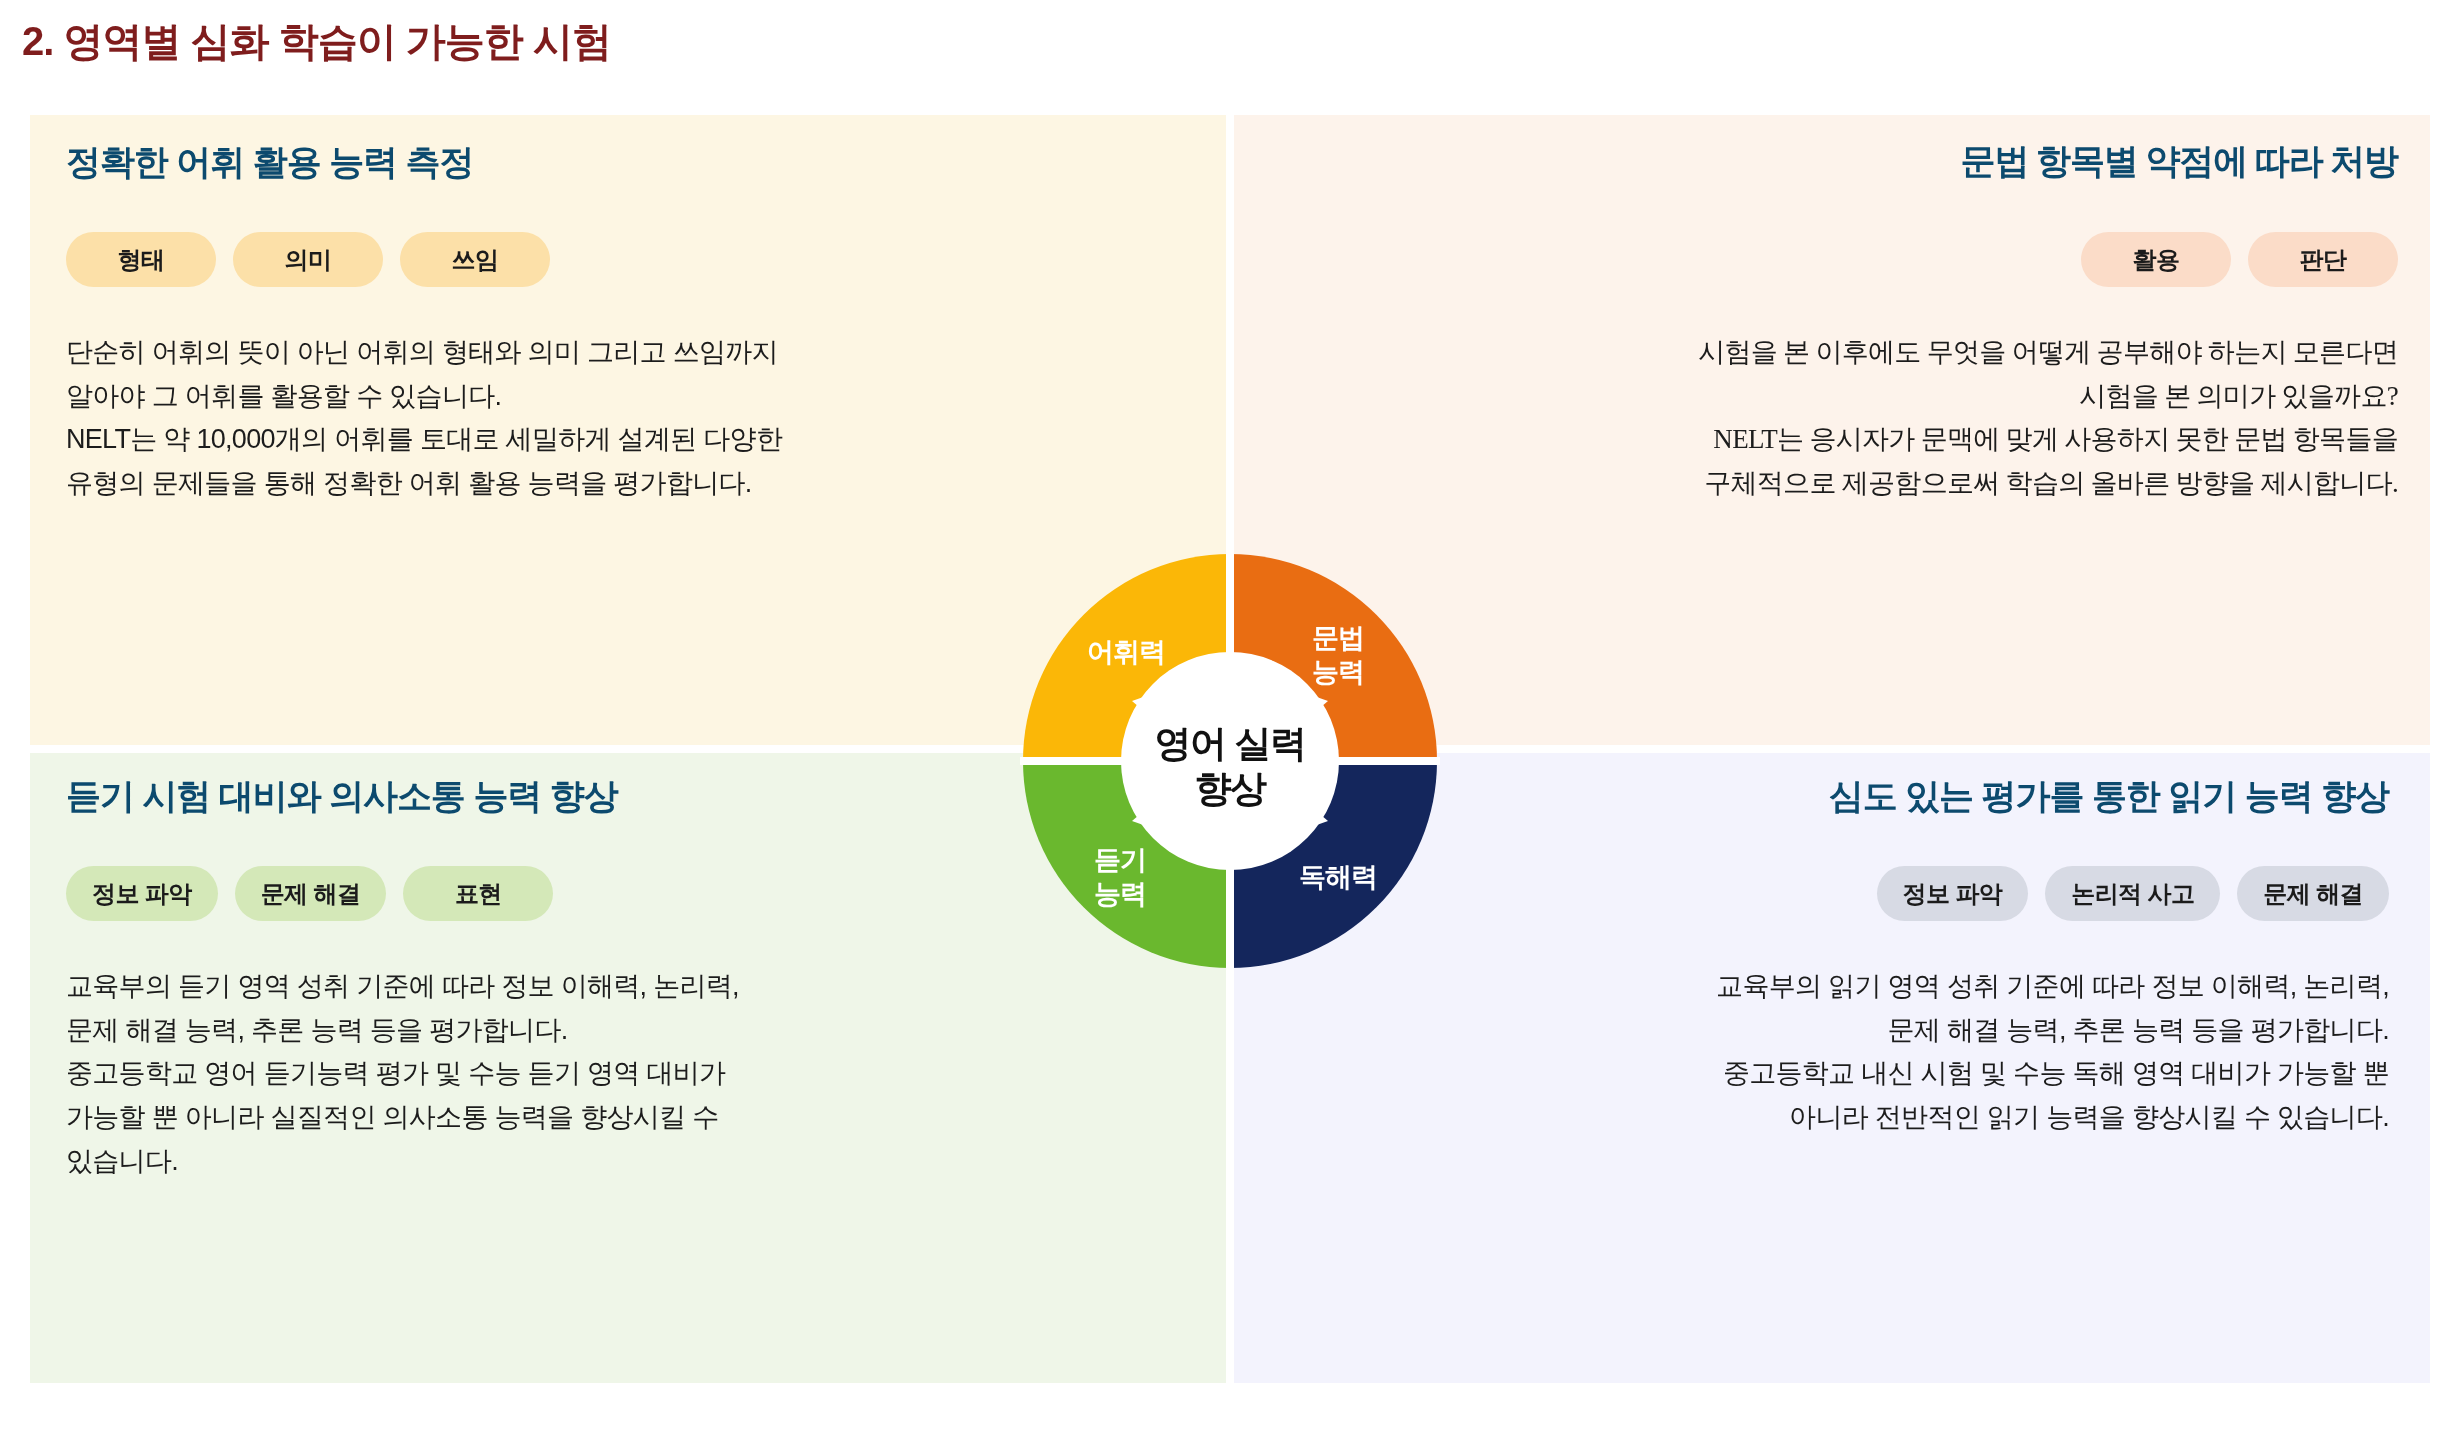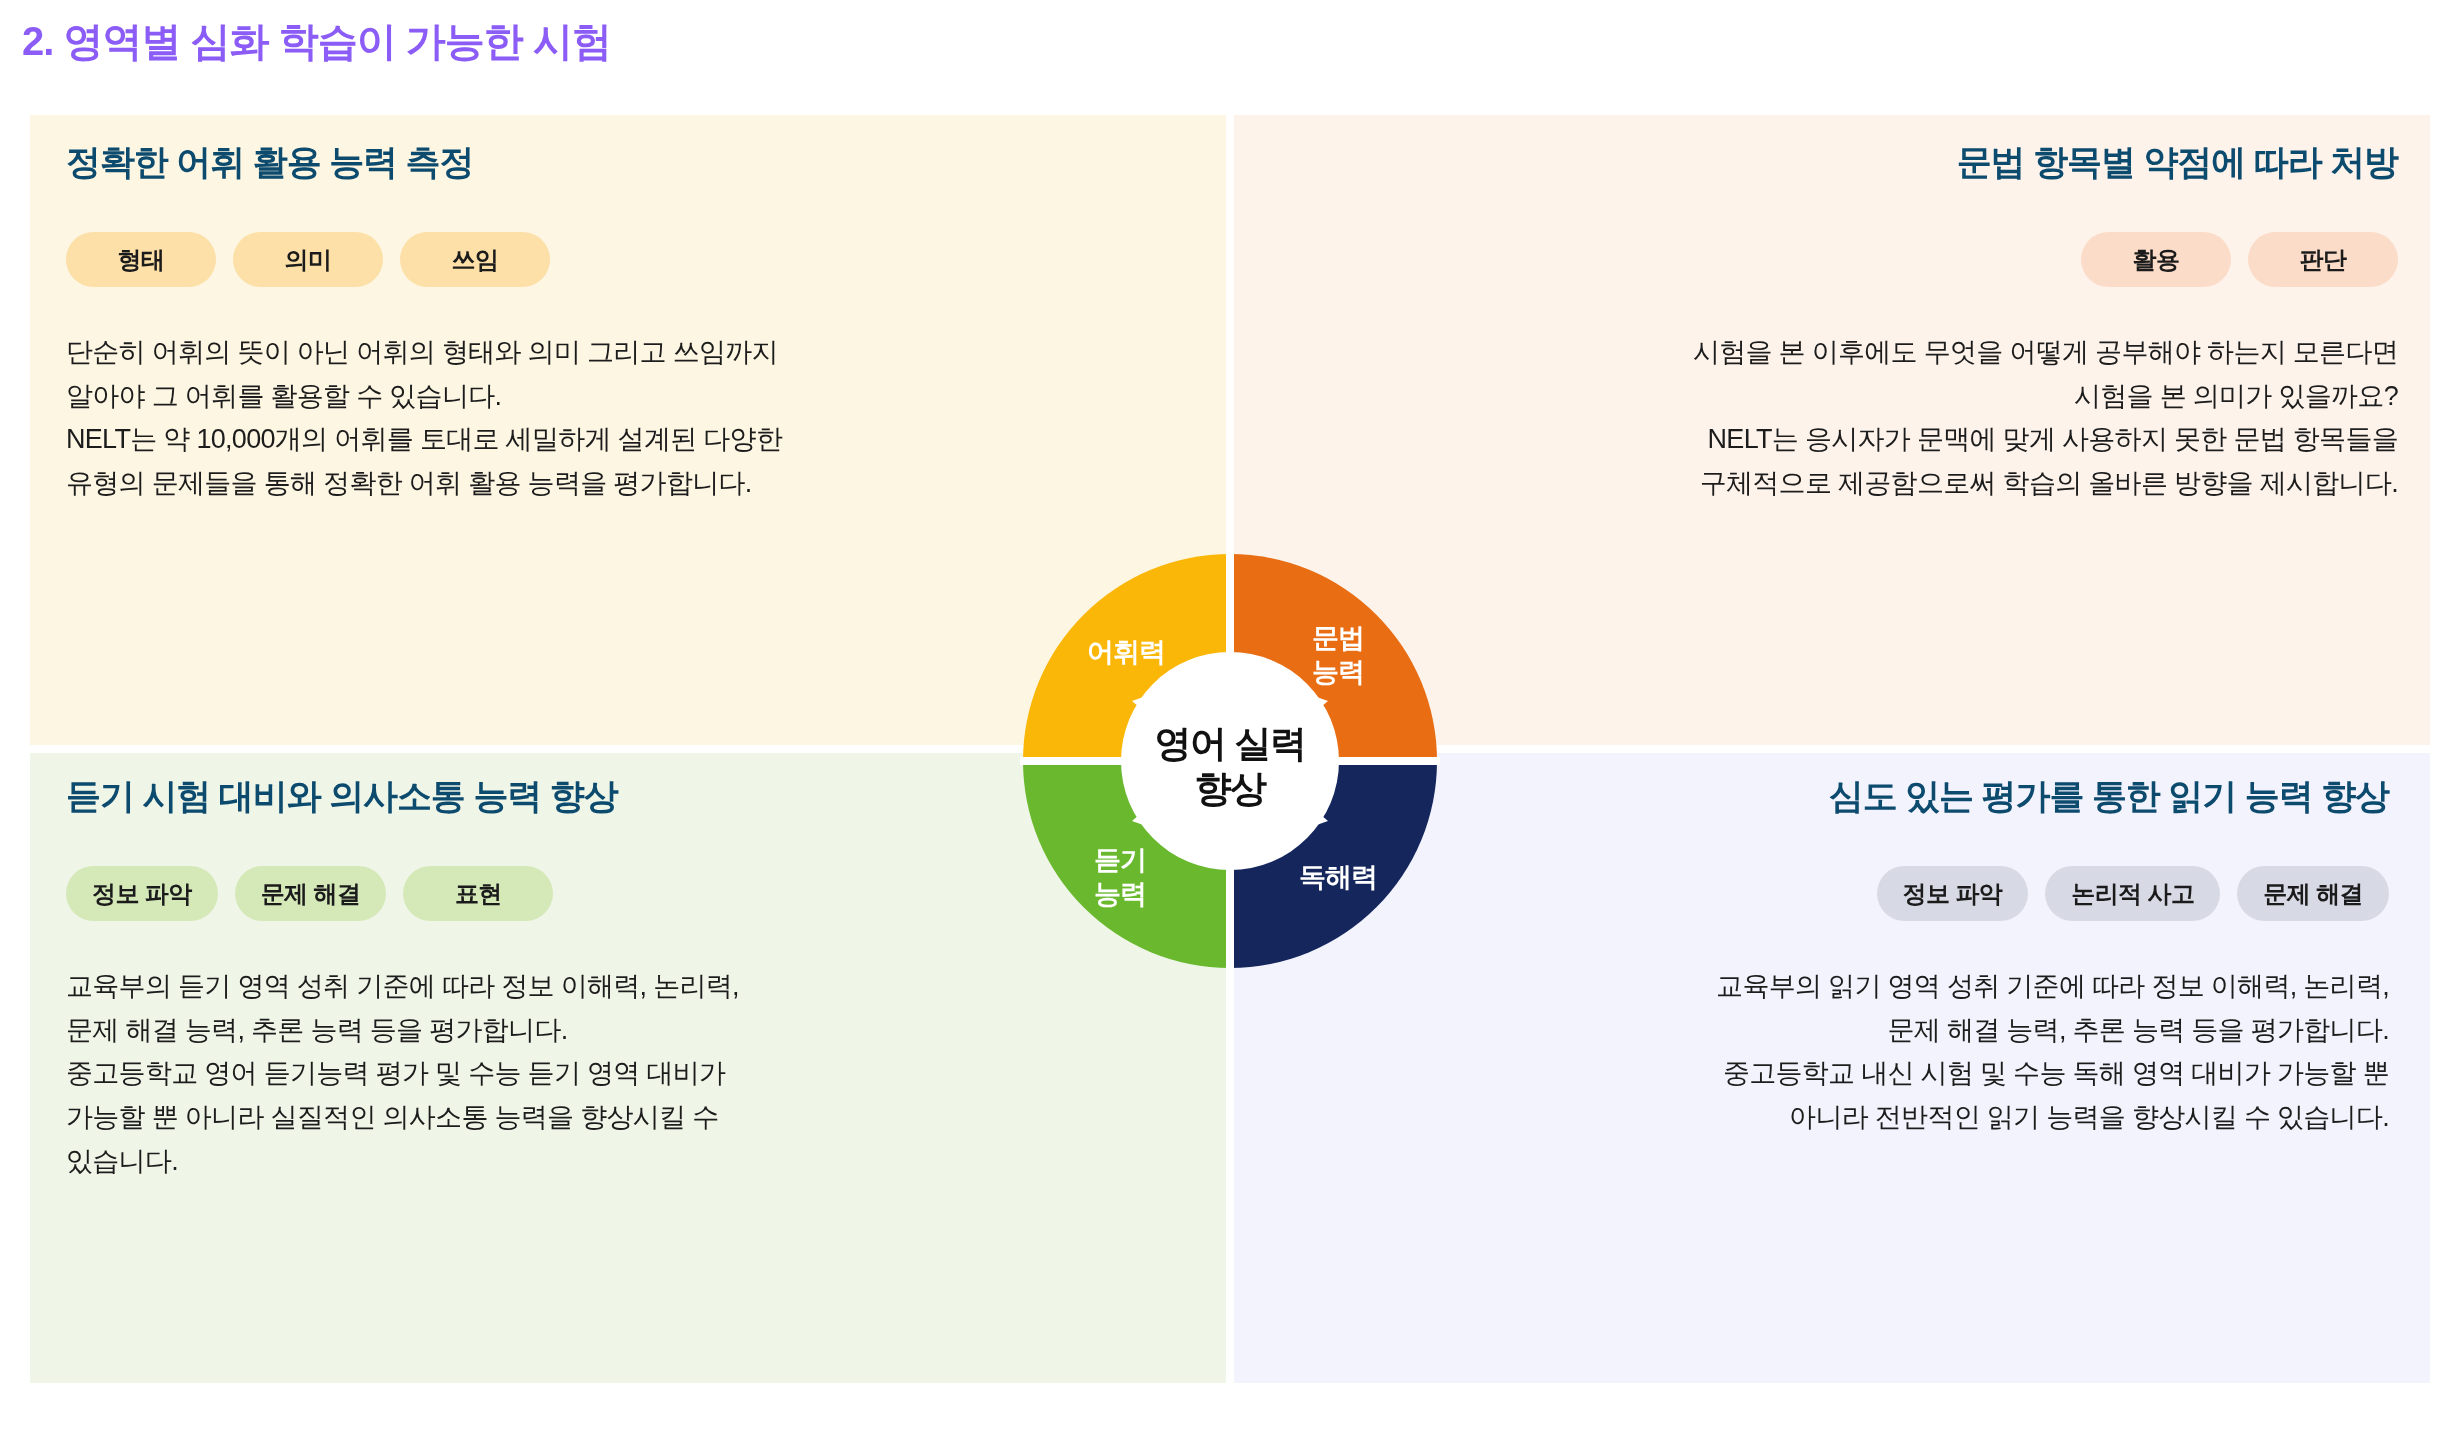--- a/index.html
+++ b/index.html
@@ -21,21 +21,21 @@
   }
 
   
   .section-title {
     position: absolute;
     left: 22px;
     top: 14px;
     font-size: 40px;
     font-weight: 800;
     letter-spacing: -1px;
-    color: #8b5cf6;
+    color: #7f1d1d;
     white-space: nowrap;
   }
 
   
   .grid {
     position: absolute;
     left: 30px;
     top: 115px;
     width: 2400px;
     height: 1292px;
@@ -50,21 +50,21 @@
   .quad.tl { left: 0;      top: 0;   background: #FDF6E3; }
   .quad.tr { left: 1204px; top: 0;   background: #FDF3EB; }
   .quad.bl { left: 0;      top: 638px; background: #EFF6E8; }
   .quad.br { left: 1204px; top: 638px; background: #F3F3FD; }
 
   .quad-inner {
     position: absolute;
     width: 880px;
   }
   .quad.tl .quad-inner { left: 36px;  top: 26px; text-align: left; }
-  .quad.tr .quad-inner { right: 32px; top: 26px; text-align: right; }
+  .quad.tr .quad-inner { right: 32px; top: 26px; text-align: right; font-family: Liberation Serif, serif; }
   .quad.bl .quad-inner { left: 36px;  top: 22px; text-align: left; }
   .quad.br .quad-inner { right: 41px; top: 22px; text-align: right; }
 
   .quad-heading {
     font-size: 35px;
     font-weight: 800;
     color: #0c4a6e;
     letter-spacing: -1.1px;
     line-height: 1.2;
     white-space: nowrap;

